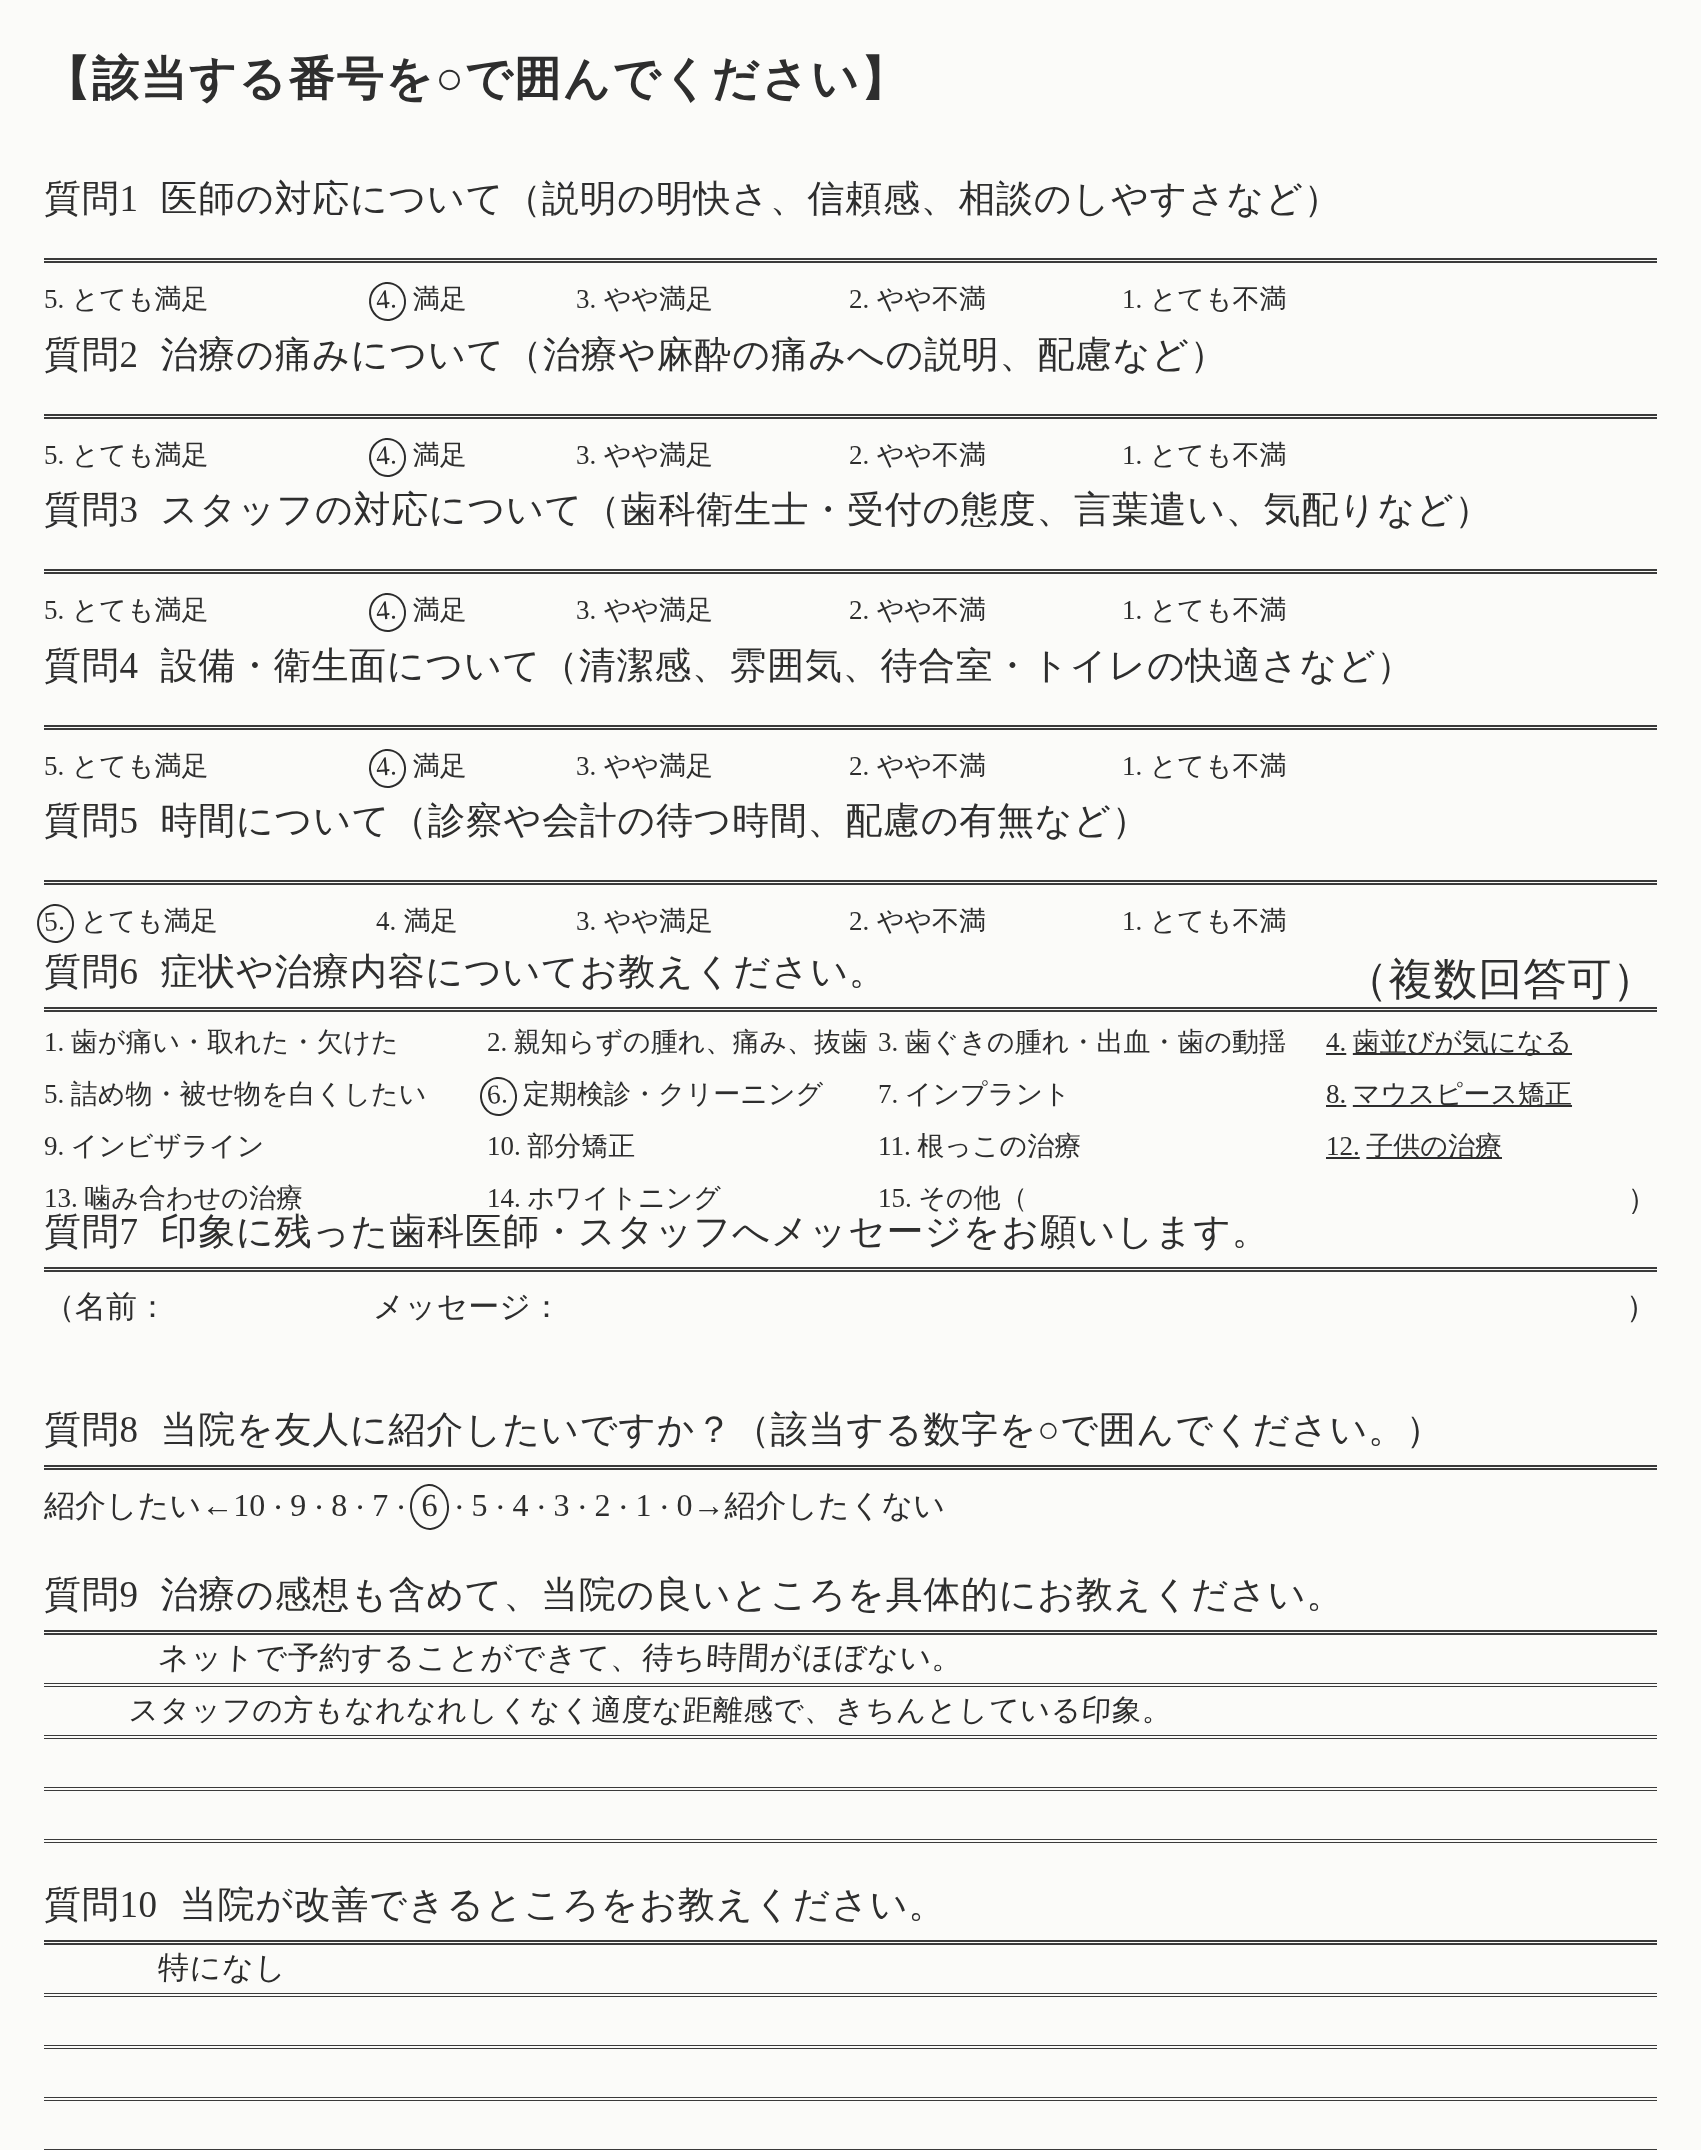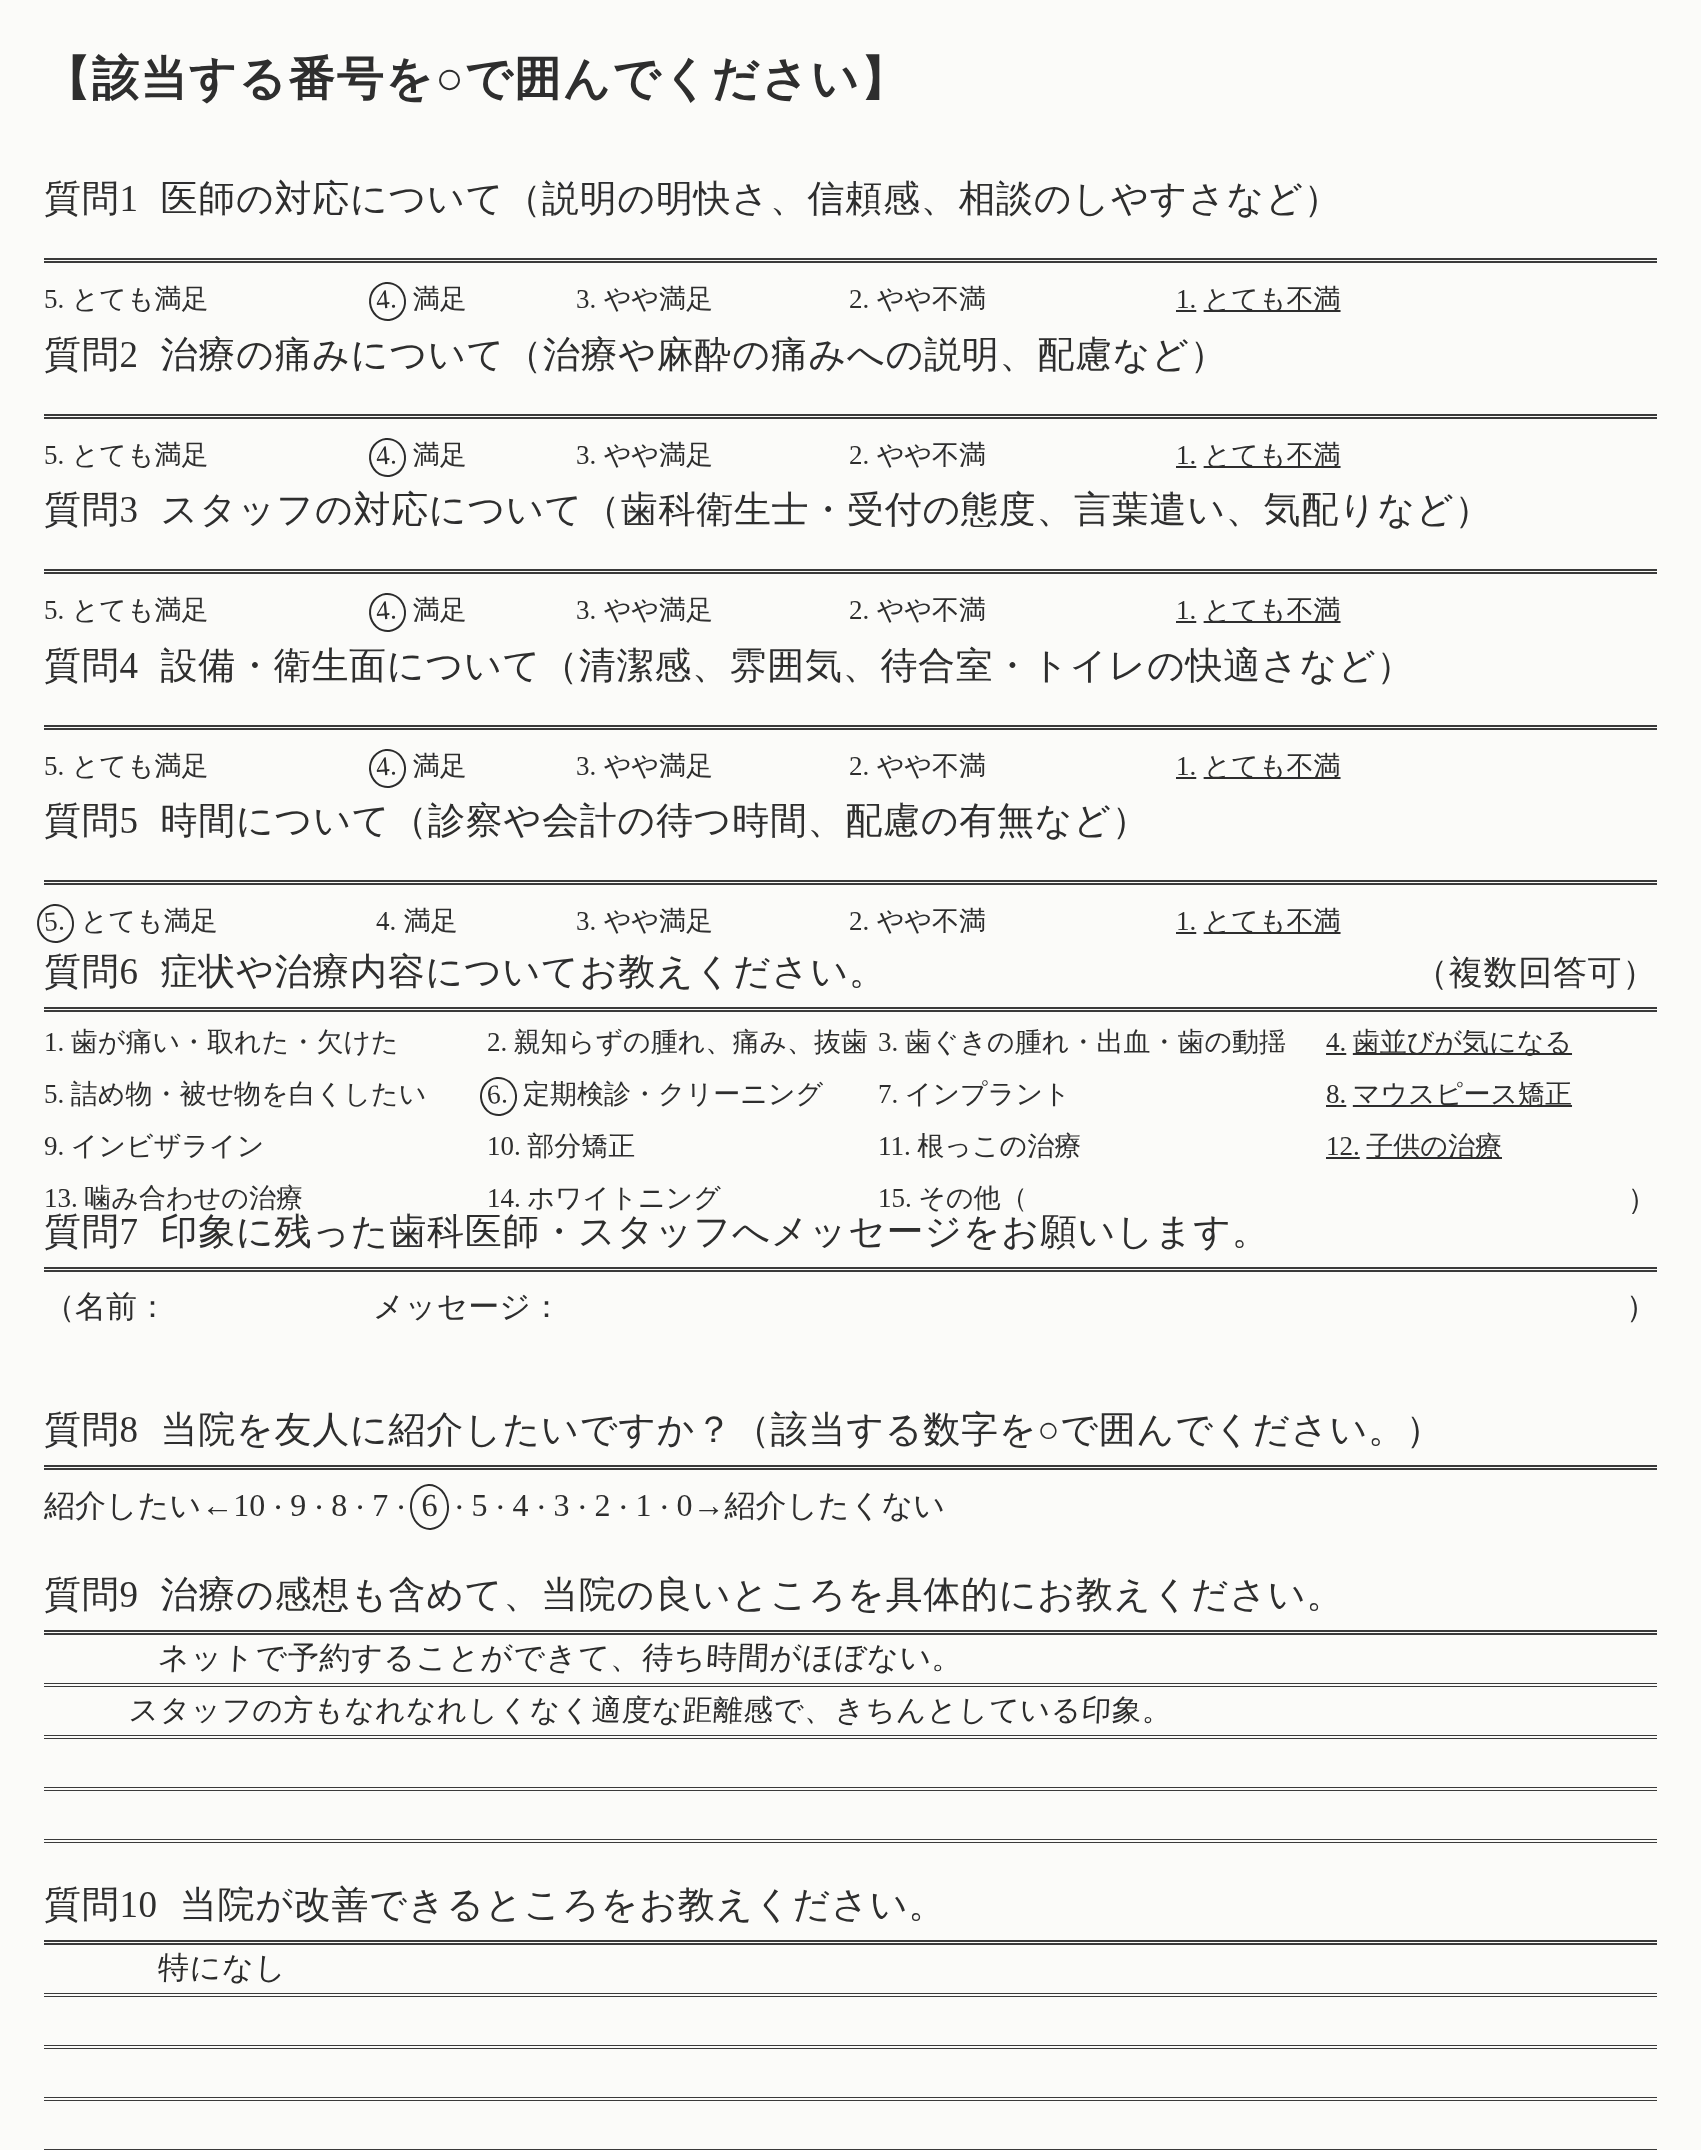--- a/index.html
+++ b/index.html
@@ -13,27 +13,27 @@
   .page-title{font-size:47px;font-weight:600;letter-spacing:1.5px;white-space:nowrap;}
   .q-head{font-size:37px;white-space:nowrap;letter-spacing:0.7px;}
   .q-no{margin-right:22px;}
   .rule{border-top:5.9px double #3a3a3a;height:0;}
   .gap-big{margin-top:34px;}
   .gap-small{margin-top:10.3px;}
   
   .opts{position:relative;height:47px;margin-top:17.7px;font-size:27px;}
   .opt{position:absolute;top:0;white-space:nowrap;}
   .opt .num{margin-right:7.4px;}
-  .o1{left:0;} .o2{left:332px;} .o3{left:532px;} .o4{left:805px;} .o5{left:1132px;text-decoration:underline;}
+  .o1{left:0;} .o2{left:332px;} .o3{left:532px;} .o4{left:805px;} .o5{left:1078px;}
   .circled{
     display:inline-block;border:2.2px solid #2c2c2c;border-radius:50%;
     padding:0 7.4px 3.7px 5.2px;margin:-4.4px 1.5px -4.4px -7.4px;transform:rotate(-5deg);
   }
   
-  .q6-note{position:absolute;right:0;top:3px;font-size:34px;}
+  .q6-note{position:absolute;right:0;top:3px;font-size:44px;}
   .q6-head{position:relative;}
   .q6-row{position:relative;height:52px;margin-top:0;font-size:27px;}
   .q6-rows{margin-top:11.8px;}
   .c1{left:0;} .c2{left:443px;} .c3{left:834px;} .c4{left:1282px;text-decoration:underline;}
   .q6-row .opt .num{margin-right:6.6px;}
   .paren-close{position:absolute;right:0;top:0;font-size:29.5px;}
   
   .q7-row{position:relative;height:49px;margin-top:13.3px;font-size:31px;}
   .q7-name{position:absolute;left:0;}
   .q7-msg{position:absolute;left:329px;font-family:Liberation Serif, serif;}

